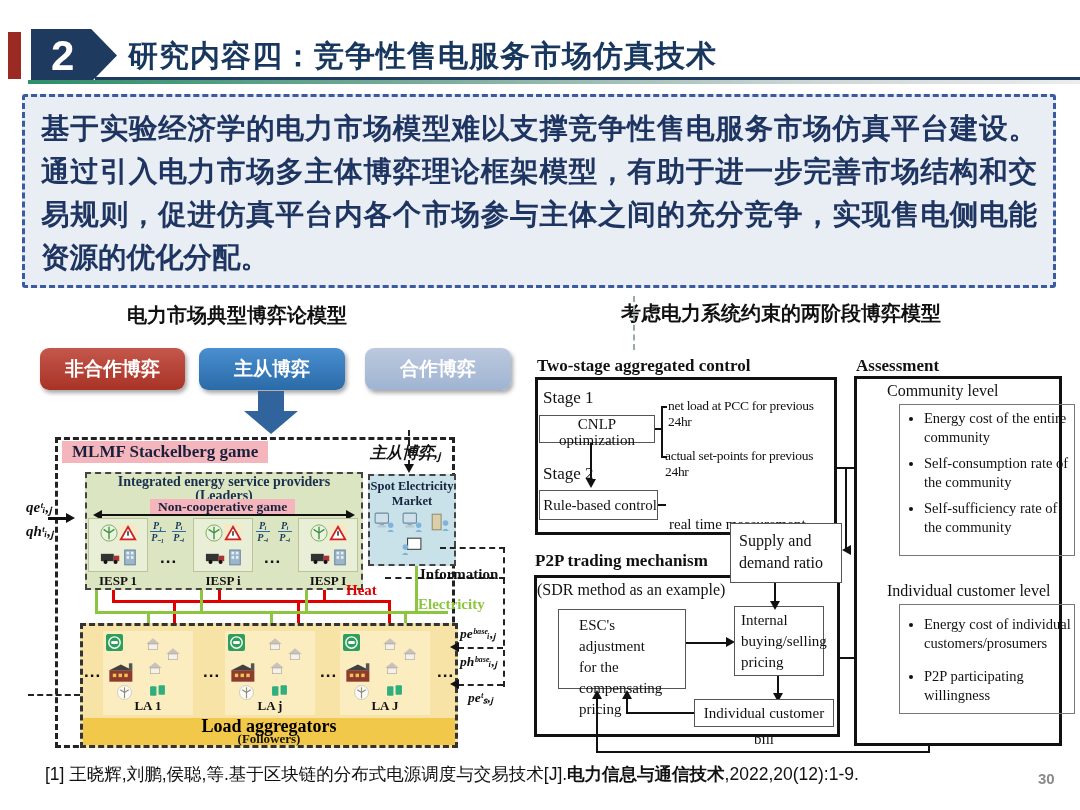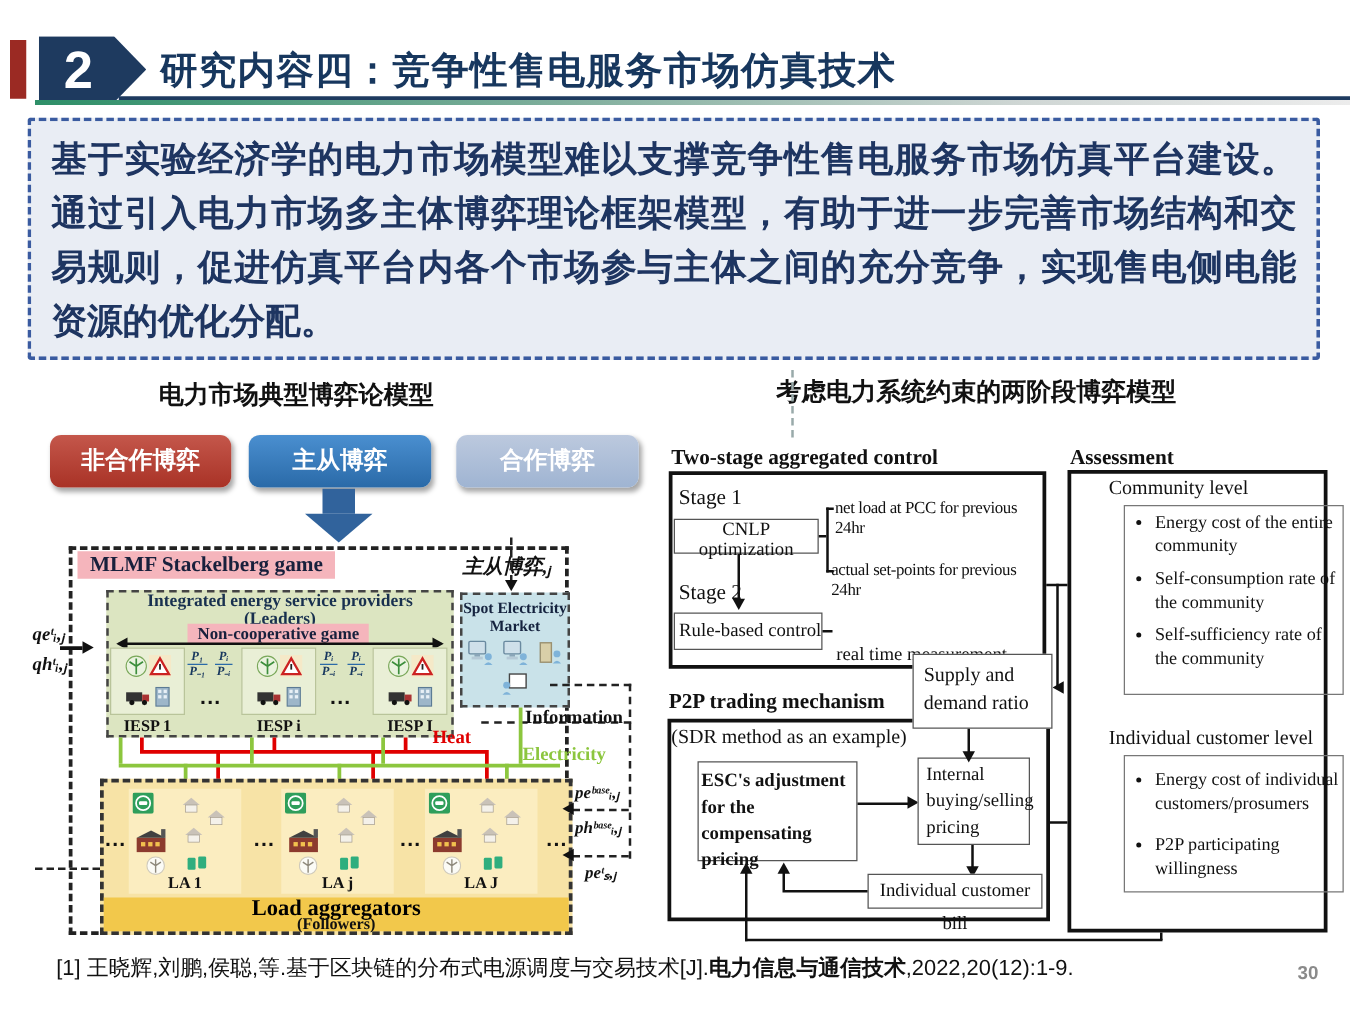--- a/index.html
+++ b/index.html
@@ -418,21 +418,21 @@
   <div class="abs hline" style="left:658px;top:504px;width:8px;height:1.5px;"></div>
   <div class="abs flow-text" style="left:669px;top:516px;font-size:15px;">real time measurement</div>
 
   <div class="abs thin-box" style="left:730px;top:523px;width:112px;height:60px;z-index:6;padding:6px 8px;font-size:16px;line-height:22px;">Supply and demand ratio</div>
   <div class="abs vline" style="left:774px;top:583px;height:20px;z-index:6;"></div>
   <div class="abs arr arr-d" style="left:770px;top:601px;z-index:6;"></div>
 
   <div class="abs flow-title" style="left:535px;top:551px;">P2P trading mechanism</div>
   <div class="abs thick-box" style="left:534px;top:575px;width:306px;height:162px;"></div>
   <div class="abs flow-text" style="left:537px;top:581px;font-size:16px;">(SDR method as an example)</div>
-  <div class="abs thin-box" style="left:558px;top:609px;width:128px;height:80px;padding:5px 2px;line-height:21px;font-weight:bold;">ESC's adjustment for the compensating pricing</div>
+  <div class="abs thin-box" style="left:558px;top:609px;width:128px;height:80px;padding:5px 20px;line-height:21px;">ESC's adjustment for the compensating pricing</div>
   <div class="abs hline" style="left:686px;top:642px;width:44px;"></div>
   <div class="abs arr arr-r" style="left:726px;top:637px;"></div>
   <div class="abs thin-box" style="left:734px;top:606px;width:90px;height:70px;padding:3px 6px;line-height:21px;">Internal buying/selling pricing</div>
   <div class="abs vline" style="left:777px;top:676px;height:20px;"></div>
   <div class="abs arr arr-d" style="left:773px;top:693px;"></div>
   <div class="abs thin-box" style="left:694px;top:699px;width:140px;height:28px;text-align:center;line-height:26px;">Individual customer bill</div>
 
   <div class="abs hline" style="left:626px;top:712px;width:68px;"></div>
   <div class="abs vline" style="left:626px;top:698px;height:14px;"></div>
   <div class="abs arr arr-u" style="left:622px;top:690px;"></div>

